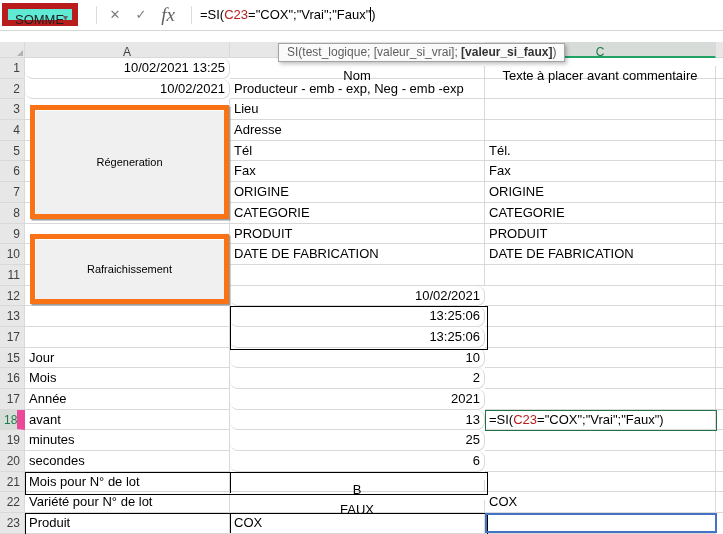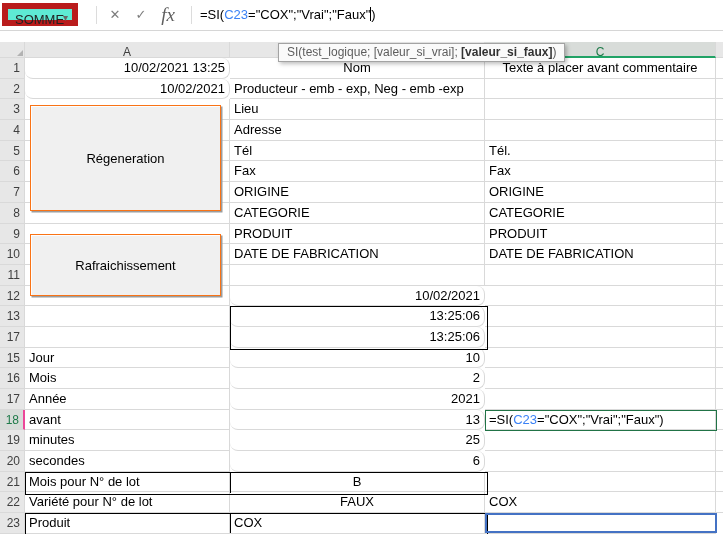--- a/index.html
+++ b/index.html
@@ -10,48 +10,48 @@
   .topbar{position:absolute;left:0;top:0;width:723px;height:30px;background:#fff;border-bottom:1px solid #d6d6d6;}
   .namebox{position:absolute;left:2px;top:3px;width:76px;height:23px;border:6px solid #b91c1c;background:#5eead4;box-sizing:border-box;}
   .nb-text{position:absolute;left:7px;top:3px;font-size:13px;color:#222;}
   .nb-arrow{position:absolute;right:4px;top:3px;font-size:10px;color:#666;}
   .vsep{position:absolute;top:6px;width:1px;height:18px;background:#dcdcdc;}
   .s1{left:96px;} .s2{left:191px;}
   .fbtn{position:absolute;top:4px;width:24px;height:22px;text-align:center;line-height:22px;font-size:13px;color:#7d7d7d;cursor:default;}
   .cancel{left:103px;} .enter{left:129px;}
   .fx{left:156px;font-style:italic;font-family:"Liberation Serif",serif;font-size:19px;color:#5f5f5f;}
   .formula-input{position:absolute;left:200px;top:0;height:30px;line-height:30px;font-size:13px;white-space:nowrap;}
-  .ref{color:#3b82f6;}
+  .ref{color:#b91c1c;}
   .caret{display:inline-block;width:1px;height:14px;background:#000;vertical-align:-2px;}
 
   
   .sheet{position:absolute;left:0;top:42px;width:723px;height:493px;display:grid;
          grid-template-columns:25px 205px 255px 231px 7px;
          grid-template-rows:16px repeat(23,20.7px);background:#fff;}
   .sheet > div{box-sizing:border-box;border-right:1px solid #d9d9d9;border-bottom:1px solid #d9d9d9;
                padding:0 4px;line-height:20.5px;white-space:nowrap;overflow:visible;}
   .hd{background:#e7e7e7;border-right:1px solid #c9c9c9;border-bottom:1px solid #a9a9a9;
       text-align:center;font-size:12px;color:#3f3f3f;line-height:15px;padding:0;}
   .rh{background:#e7e7e7;border-right:1px solid #a9a9a9;border-bottom:1px solid #c9c9c9;
       text-align:right;font-size:12px;color:#3f3f3f;padding:0 6px 0 0;}
   .corner{position:relative;border-right:1px solid #a9a9a9;border-bottom:1px solid #a9a9a9;}
   .tri{position:absolute;right:1px;bottom:1px;width:0;height:0;border-left:6px solid transparent;border-bottom:6px solid #b2b2b2;}
   .hd.sel{background:#d8dcd9;border-bottom:2px solid #21a366;color:#1e7a49;}
-  .rh.sel{background:#d8dcd9;border-right:2px solid #ec4899;color:#1e7a49;}
-  .ar{text-align:right;border-radius:8px;} .ac{text-align:center;} .bold{font-weight:bold;}
+  .rh.sel{background:#d8dcd9;border-right:8px solid #ec4899;color:#1e7a49;}
+  .ar{text-align:right;border-radius:8px;} .ac{text-align:center;margin-top:8px;} .bold{font-weight:bold;}
 
   
   .blackbox{position:absolute;border:1px solid #000;pointer-events:none;}
   .vline{position:absolute;width:1px;background:#000;pointer-events:none;}
   .bluebox{position:absolute;border:2px solid #4472c4;pointer-events:none;box-sizing:border-box;}
   .greenbox{position:absolute;border:1px solid #217346;pointer-events:none;box-sizing:border-box;}
 
-  .sheet-btn{position:absolute;background:#f0f0f0;border:1px solid #f97316;
+  .sheet-btn{position:absolute;background:#f0f0f0;border:5px solid #f97316;
              box-shadow:inset 1px 1px 0 #fdfdfd,1.5px 1.5px 0 #9c9c9c;
-             display:flex;align-items:center;justify-content:center;font-size:13px;color:#000;cursor:default;}
+             display:flex;align-items:center;justify-content:center;font-size:11px;color:#000;cursor:default;}
   .btn-reg{left:30px;top:105px;width:189px;height:104px;}
   .btn-raf{left:30px;top:234px;width:189px;height:60px;}
 
   .fn-tooltip{position:absolute;left:268px;top:43px;background:#fafafa;border:1px solid #a3a3a3;
               box-shadow:2px 2px 4px rgba(0,0,0,.25);padding:1px 8px 2px;font-size:12px;color:#5d5d5d;
               white-space:nowrap;z-index:30;margin-left:10px;}
   .fn-tooltip b{color:#333;}
 </style>
 </head>
 <body>

